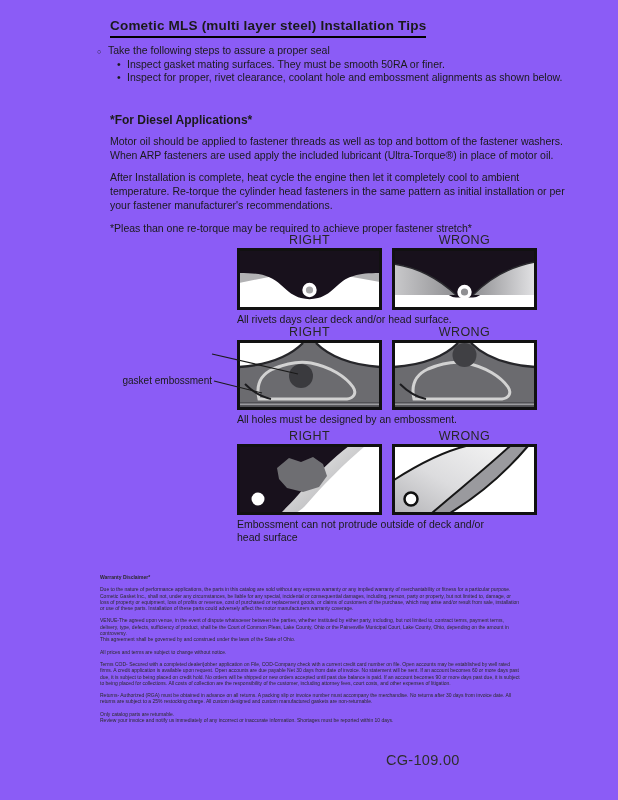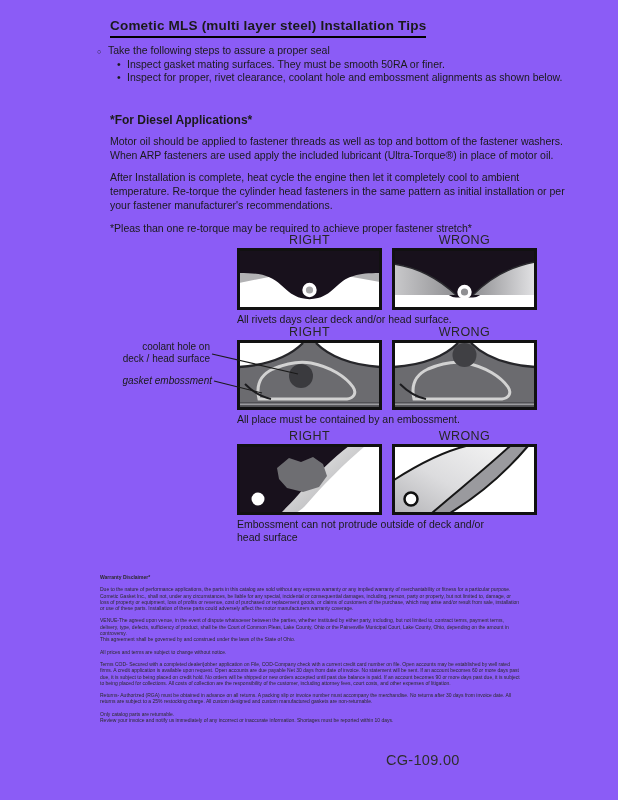--- a/index.html
+++ b/index.html
@@ -31,21 +31,21 @@
   .fig-block { position:absolute; left:237px; width:310px; }
   #fig1 { top:2px; } #fig2 { top:94px; } #fig3 { top:198px; }
   .fig-labels { display:flex; gap:10px; height:16px;align-items:center; }
   .fig-labels span { width:145px; text-align:center; font-size:12.5px; color:#262626; letter-spacing:.4px; }
   .fig-boxes { display:flex; gap:10px; }
   svg.figbox { display:block; }
   .fig-caption { font-size:10.5px; line-height:12.5px; margin-top:3px; width:262px; color:#1a1a1a; }
 
   .side-label { position:absolute; text-align:right; font-size:10px; line-height:11.8px; color:#1a1a1a; white-space:pre-line; }
   #label-coolant { left:58px; top:111px; width:152px; }
-  #label-embossment { left:58px; top:145px; width:154px;font-style:italic; }
+  #label-embossment { left:58px; top:145px; width:154px; }
   .leader-overlay { position:absolute; left:0; top:0; pointer-events:none; }
 
   .legal { position:absolute; left:100px; top:574px; width:420px; font-size:5px; line-height:6.3px; color:#2a2a2a; }
   .legal .heading { font-weight:bold; margin:0 0 6px 0; font-size:5px; }
   .legal p { margin:0 0 6px 0; white-space:pre-line; }
 
   .footer { position:absolute; left:386px; top:752px; font-size:14.5px; color:#2e2e2e; letter-spacing:.3px;text-align:center; }
 </style>
 </head>
 <body>
@@ -134,21 +134,21 @@
           <path d="M2,27 C30,25 52,17 66,3" stroke="#26262a" stroke-width="2.4" fill="none"></path>
           <path d="M79,3 C93,17 115,25 143,27" stroke="#26262a" stroke-width="2.4" fill="none"></path>
           <path d="M22,59 C19,46 23,35 36,29 C50,23 63,21 74,23 C94,27 109,37 116,47 C120,53 117,58 110,59 Z" fill="none" stroke="#d2d2d2" stroke-width="3"></path>
           <path d="M8,44 C16,52 24,57 34,59" stroke="#1c1c1f" stroke-width="2" fill="none"></path>
           <circle cx="72.5" cy="15" r="12" fill="#404044"></circle>
           <rect x="2" y="62" width="141" height="6" fill="#515155"></rect>
           <rect x="2" y="63.5" width="141" height="1.6" fill="#9d9da1"></rect>
           <rect x="1.5" y="1.5" width="142" height="67" fill="none" stroke="#111" stroke-width="3"></rect>
         </svg>
       </div>
-      <div class="fig-caption">All place must be contained by an embossment.</div>
+      <div class="fig-caption">All holes must be designed by an embossment.</div>
     </div>
 
     <div class="fig-block" id="fig3">
       <div class="fig-labels">
         <span>RIGHT</span>
         <span>WRONG</span>
       </div>
       <div class="fig-boxes">
         <svg class="figbox" width="145" height="71" viewBox="0 0 145 71">
           <defs>
@@ -176,22 +176,20 @@
           <path d="M2,36 C30,18 54,7 74,2 H118 C92,27 64,49 42,69 H2 Z" fill="url(#g4)"></path>
           <path d="M2,36 C30,18 54,7 74,2" stroke="#161616" stroke-width="2" fill="none"></path>
           <path d="M118,2 H136 C114,28 86,52 58,69 H40 C64,48 92,26 118,2 Z" fill="#9a9a9e" stroke="#161616" stroke-width="2"></path>
           <circle cx="19" cy="55" r="6.5" fill="#ffffff" stroke="#111" stroke-width="2.5"></circle>
           <rect x="1.5" y="1.5" width="142" height="68" fill="none" stroke="#111" stroke-width="3"></rect>
         </svg>
       </div>
       <div class="fig-caption">Embossment can not protrude outside of deck and/or head surface</div>
     </div>
 
-    <div class="side-label" id="label-coolant">coolant hole on
-deck / head surface</div>
     <div class="side-label" id="label-embossment">gasket embossment</div>
 
     <svg class="leader-overlay" width="618" height="335" viewBox="0 0 618 335">
       <line x1="212" y1="124" x2="298" y2="144" stroke="#1a1a1a" stroke-width="1.2"></line>
       <line x1="214" y1="151" x2="262" y2="163" stroke="#1a1a1a" stroke-width="1.2"></line>
     </svg>
   </div>
 
   <div class="legal">
     <p class="heading">Warranty Disclaimer*</p>

